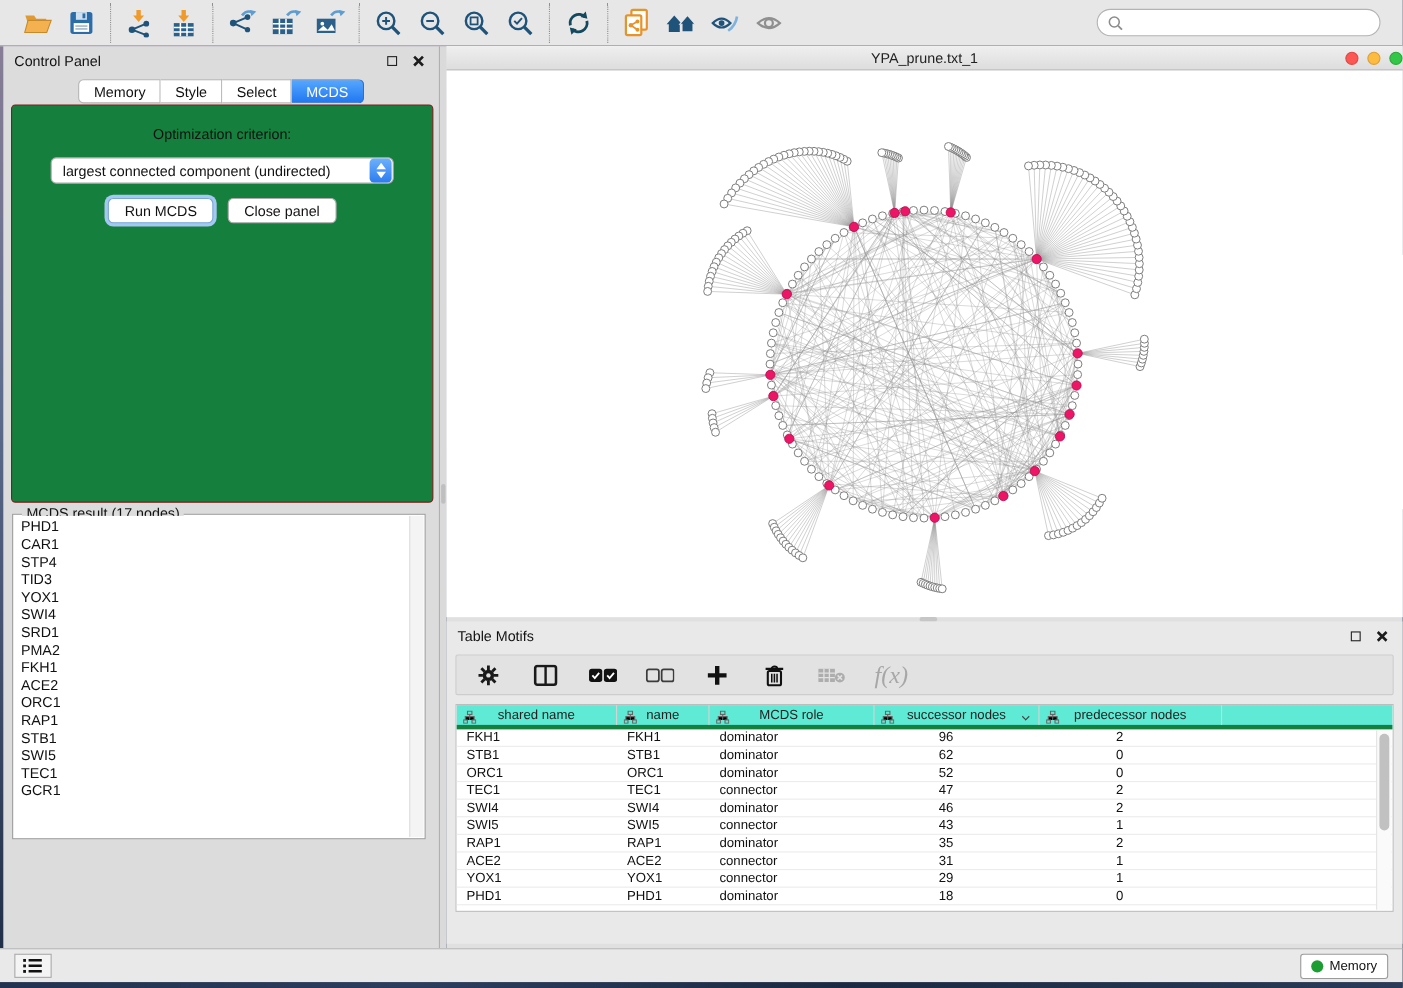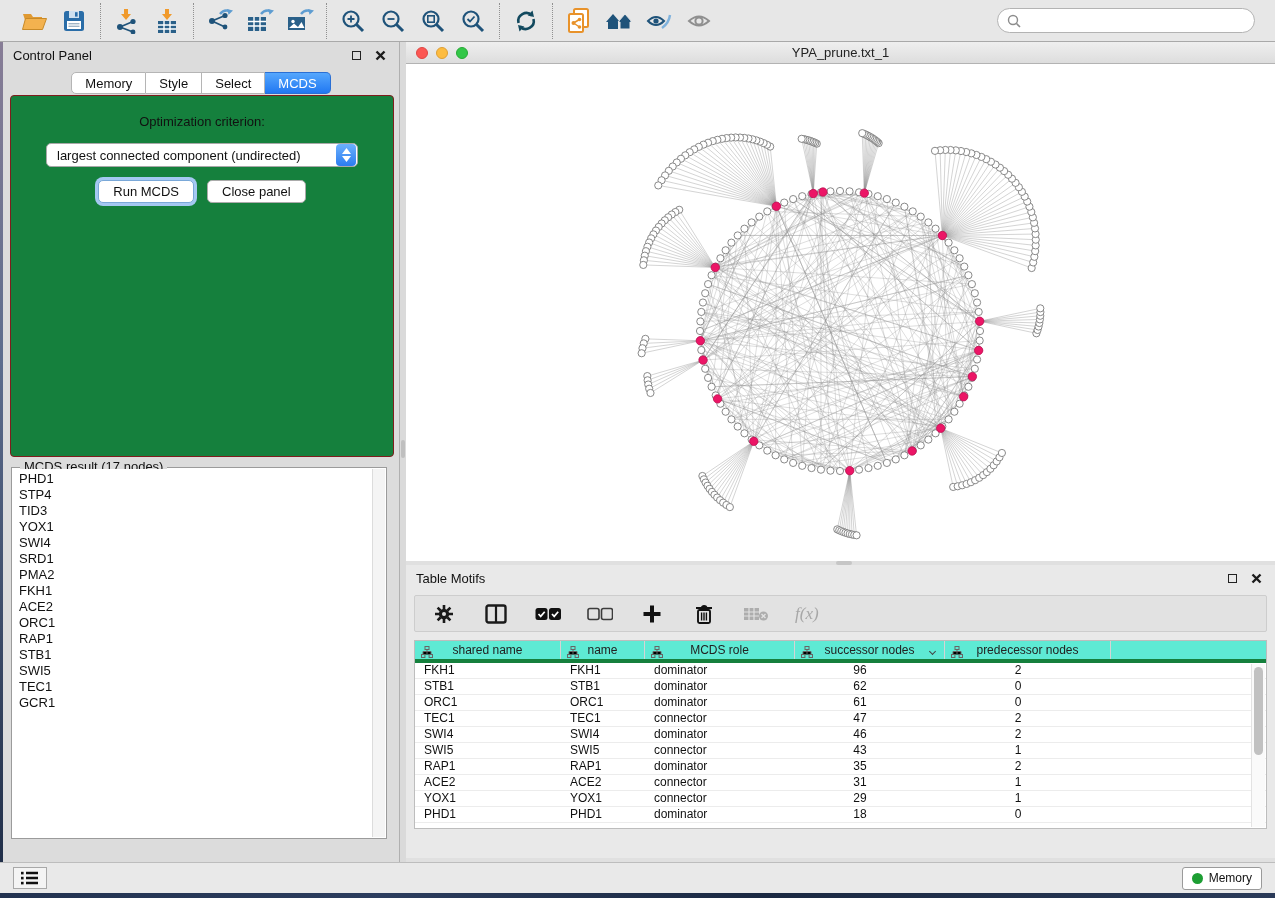--- a/index.html
+++ b/index.html
@@ -46,52 +46,52 @@
                  border-radius:5px; display:flex; align-items:center; position:relative; }
   .select-value { flex:1; font-size:13px; padding-left:10px; color:#111; white-space:nowrap; }
   .select-stepper { width:20px; height:22px; margin-right:1px; border-radius:4px;
                     background:linear-gradient(#6cb1fd,#2b7cf0); display:flex; flex-direction:column;
                     align-items:center; justify-content:center; gap:2px; }
   .cp-buttons { display:flex; justify-content:center; gap:13px; margin-top:13px; }
   .btn { height:23px; padding:0 14px; font-size:13px; background:#fff; border:1px solid #ababab;
          border-radius:5px; color:#111; display:flex; align-items:center; }
   .btn.focus-ring { box-shadow:0 0 0 3px #a5c8f2; border-color:#7aa8d8; }
 
-  .mcds-fieldset { position:absolute; left:8px; top:425px; width:376px; height:372px; border:1px solid #9b9b9b;
+  .mcds-fieldset { position:absolute; left:8px; top:425px; width:376px; height:296px; border:1px solid #9b9b9b;
                    background:#fff; }
   .mcds-legend { position:absolute; left:8px; top:-9px; background:#dcdcdc; padding:0 4px; font-size:13px; color:#111; }
   .mcds-list { position:absolute; inset:1px 14px 1px 1px; background:#fff; overflow:hidden; padding:2px 0 0 6px; }
   .mcds-item { font-size:13px; line-height:16px; color:#111; }
   .mcds-scroll { position:absolute; top:1px; right:1px; bottom:1px; width:13px; background:#f4f4f4;
                  border-left:1px solid #dcdcdc; }
 
   
   .right-region { position:absolute; left:406px; top:42px; width:869px; height:820px; background:#e0e0e0; }
   .vsplitter { position:absolute; left:400px; top:42px; width:6px; height:820px; background:#dadada; }
   .split-handle { position:absolute; left:1px; top:398px; width:4px; height:18px; background:#bfbfbf; border-radius:2px; }
 
   
   .net-window { position:absolute; left:0; top:0; width:869px; height:519px; background:#fff; }
   .net-titlebar { height:22px; background:linear-gradient(#efefef,#dddddd); border-bottom:1px solid #b3b3b3;
-                  display:flex; align-items:center; position:relative; }
+                  display:flex; align-items:center; position:relative;justify-content:flex-end; }
   .traffic { display:flex; gap:8px; margin-left:10px; }
   .light { width:12px; height:12px; border-radius:50%; }
   .light.red { background:#fc5753; border:1px solid #df4744; }
   .light.yellow { background:#fdbc40; border:1px solid #de9f34; }
   .light.green { background:#33c748; border:1px solid #27aa35; }
   .net-title { position:absolute; left:0; right:0; text-align:center; font-size:13px; color:#222; }
   .net-canvas { display:block; width:869px; height:497px; background:#fff; }
   .hsplit-handle { position:absolute; left:430px; top:519px; width:16px; height:4px; background:#c6c6c6; border-radius:2px; }
 
   
   .table-panel { position:absolute; left:0; top:523px; width:869px; height:293px; background:#e9e9e9; }
   .tp-toolbar { position:absolute; left:8px; top:30px; width:853px; height:37px; background:#e2e2e2;
                 border:1px solid #cdcdcd; border-radius:2px; display:flex; align-items:center; padding-left:16px; gap:26px; }
   .tp-icon { display:flex; align-items:center; justify-content:center; width:26px; height:26px; }
-  .fx-label { font-family:"Liberation Serif", serif; font-style:italic; font-size:17px; color:#a7a7a7; }
+  .fx-label { font-family:"Liberation Serif", serif; font-style:italic; font-size:22px; color:#a7a7a7; }
 
   .node-table { position:absolute; left:8px; top:75px; width:853px; height:189px; background:#fff;
                 border:1px solid #bdbdbd; overflow:hidden; }
   .nt-header { display:flex; height:22px; background:#5eead4; border-bottom:4px solid #15803d; }
   .th { position:relative; display:flex; align-items:center; justify-content:center; font-size:12px; color:#222;
         border-right:1px solid #d4d4d4; overflow:hidden; }
   .th .dtype-icon { position:absolute; left:6px; top:5px; }
   .sort-chev { position:absolute; right:9px; top:8px; width:5px; height:5px; border:solid #444;
                border-width:0 1.5px 1.5px 0; transform:rotate(45deg); }
   .nt-body { position:relative; }
@@ -304,20 +304,21 @@
       <div class="cp-buttons">
         <button class="btn focus-ring">Run MCDS</button>
         <button class="btn">Close panel</button>
       </div>
     </div>
 
     <div class="mcds-fieldset">
       <div class="mcds-legend">MCDS result (17 nodes)</div>
       <div class="mcds-list">
           <div class="mcds-item">PHD1</div>
+          <div class="mcds-item">CAR1</div>
           <div class="mcds-item">STP4</div>
           <div class="mcds-item">TID3</div>
           <div class="mcds-item">YOX1</div>
           <div class="mcds-item">SWI4</div>
           <div class="mcds-item">SRD1</div>
           <div class="mcds-item">PMA2</div>
           <div class="mcds-item">FKH1</div>
           <div class="mcds-item">ACE2</div>
           <div class="mcds-item">ORC1</div>
           <div class="mcds-item">RAP1</div>
@@ -1216,21 +1217,21 @@
               <div class="td left" style="width: 146px;">STB1</div>
               <div class="td left" style="width: 84px;">STB1</div>
               <div class="td left" style="width: 150px;">dominator</div>
               <div class="td right" style="width: 150px;">62</div>
               <div class="td right" style="width: 166px;">0</div>
             </div>
             <div class="tr">
               <div class="td left" style="width: 146px;">ORC1</div>
               <div class="td left" style="width: 84px;">ORC1</div>
               <div class="td left" style="width: 150px;">dominator</div>
-              <div class="td right" style="width: 150px;">61</div>
+              <div class="td right" style="width: 150px;">52</div>
               <div class="td right" style="width: 166px;">0</div>
             </div>
             <div class="tr">
               <div class="td left" style="width: 146px;">TEC1</div>
               <div class="td left" style="width: 84px;">TEC1</div>
               <div class="td left" style="width: 150px;">connector</div>
               <div class="td right" style="width: 150px;">47</div>
               <div class="td right" style="width: 166px;">2</div>
             </div>
             <div class="tr">

